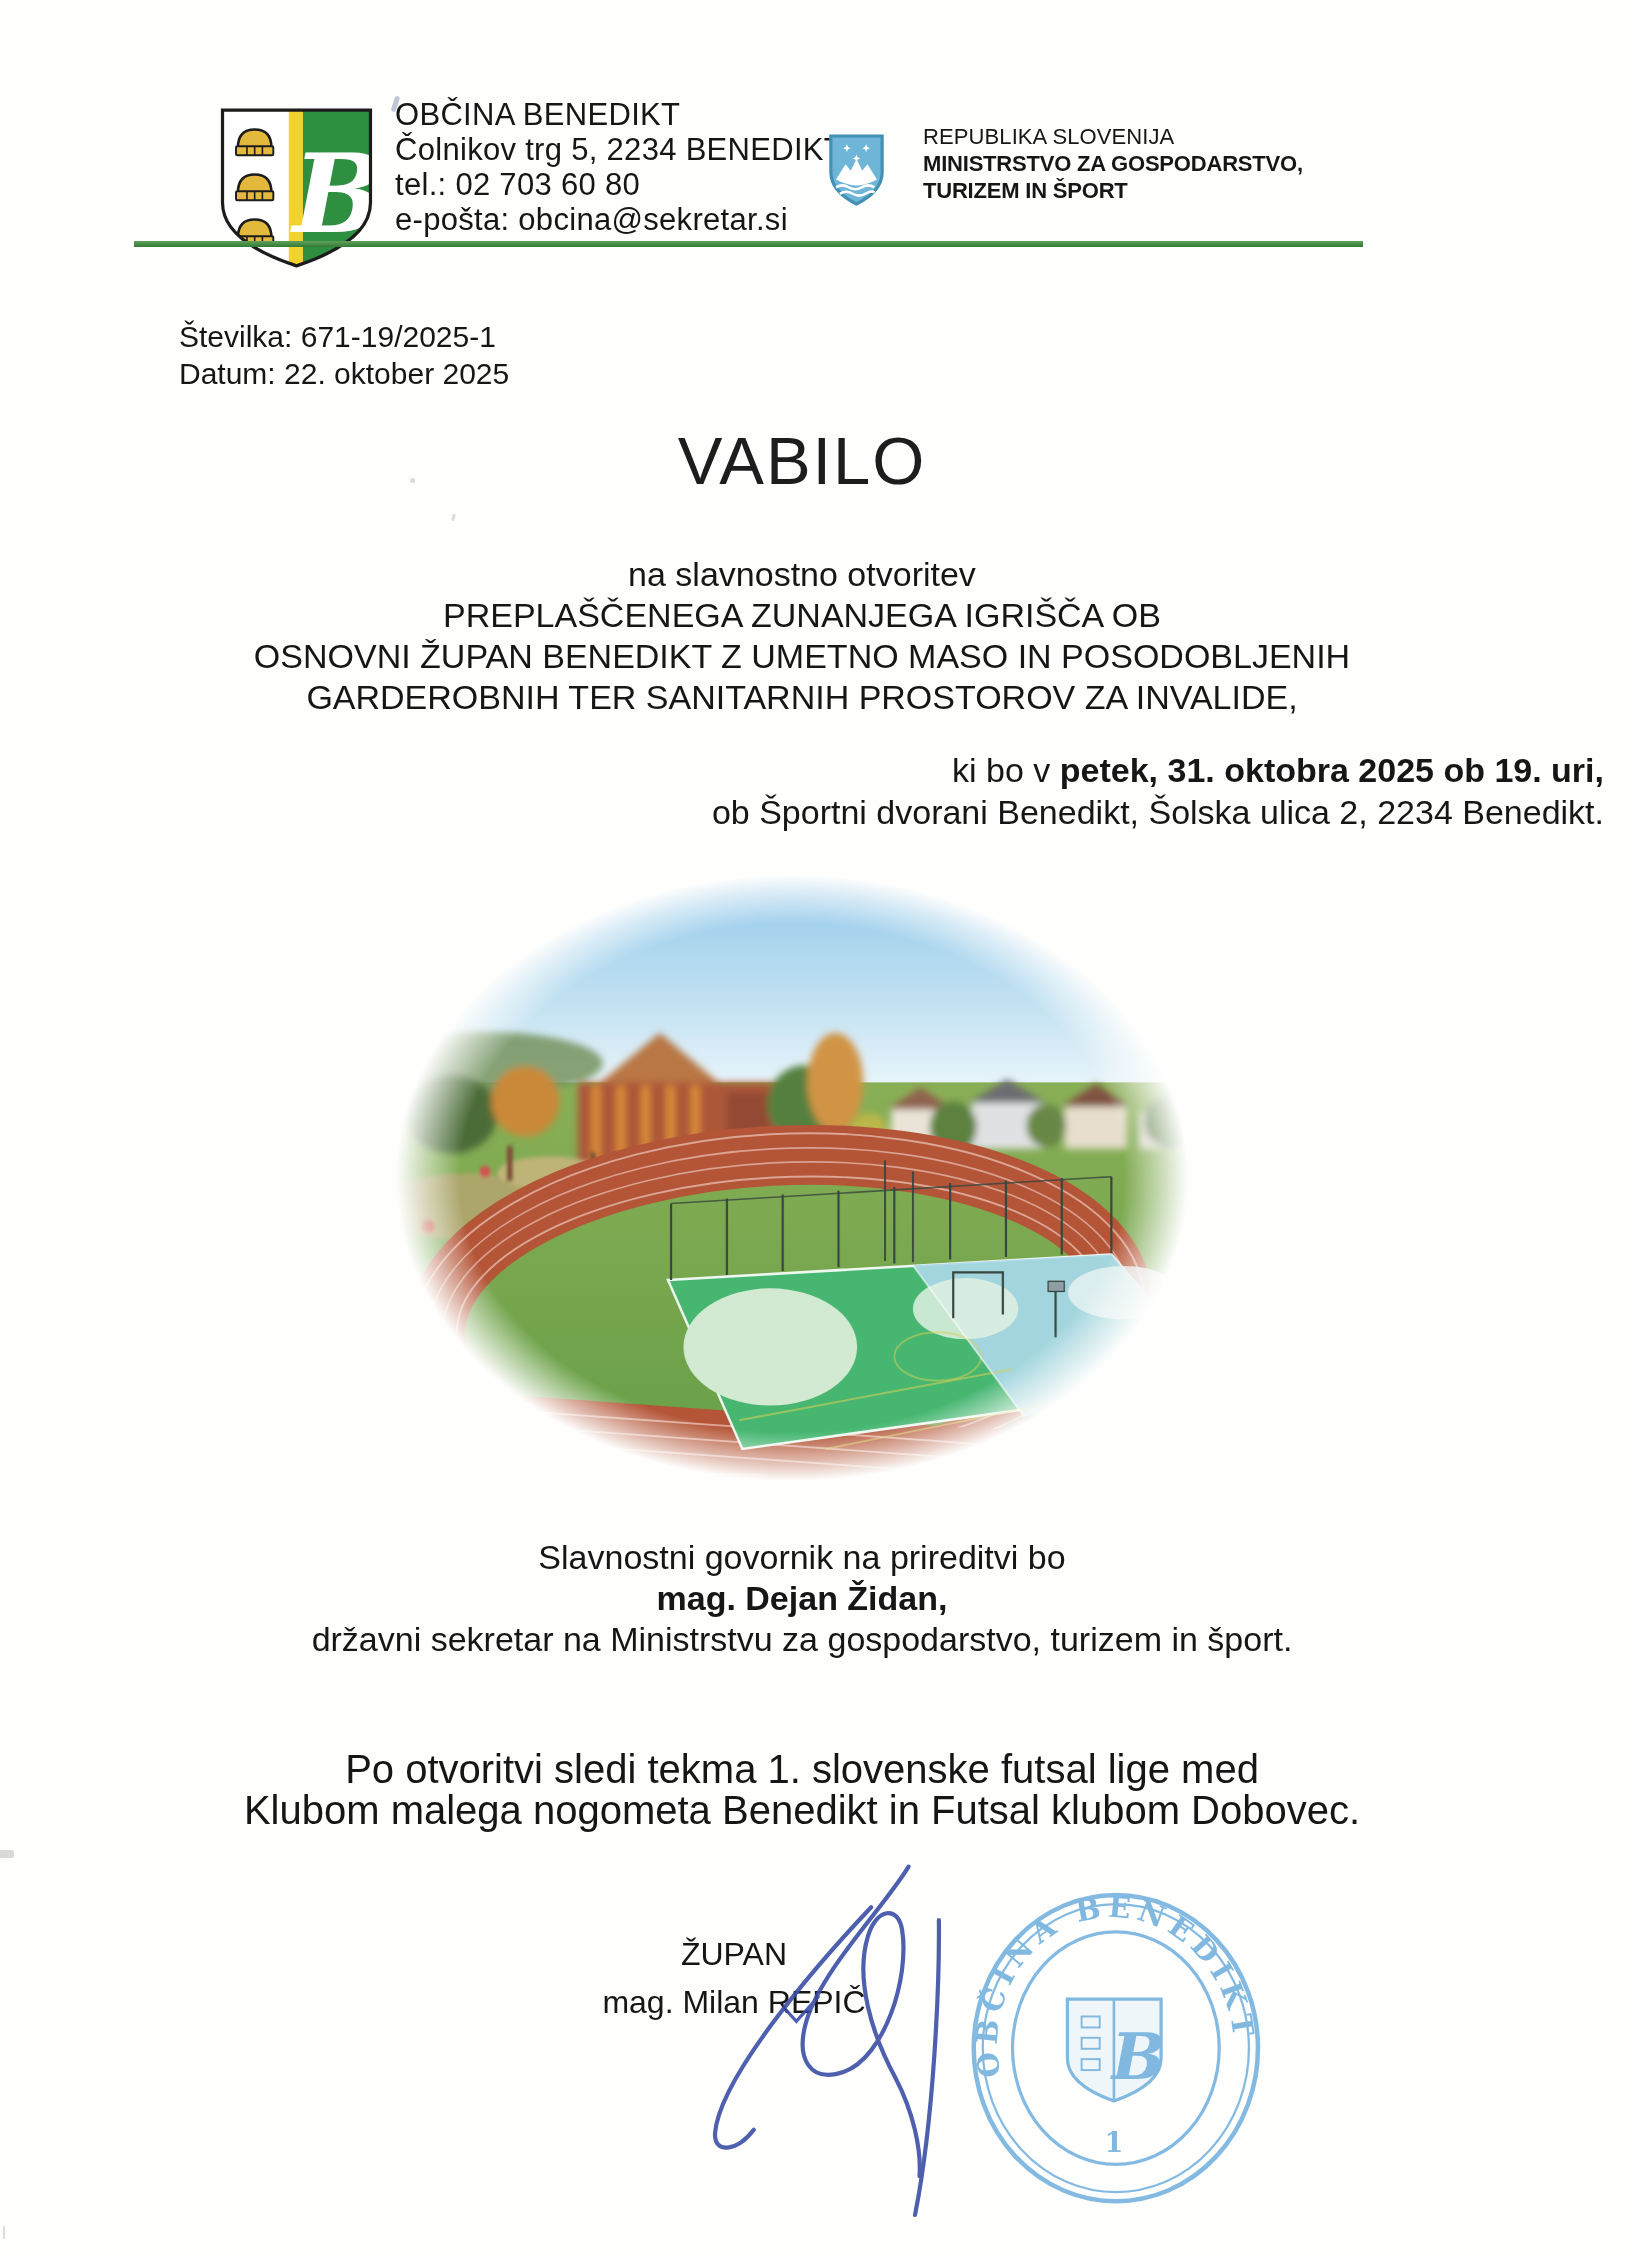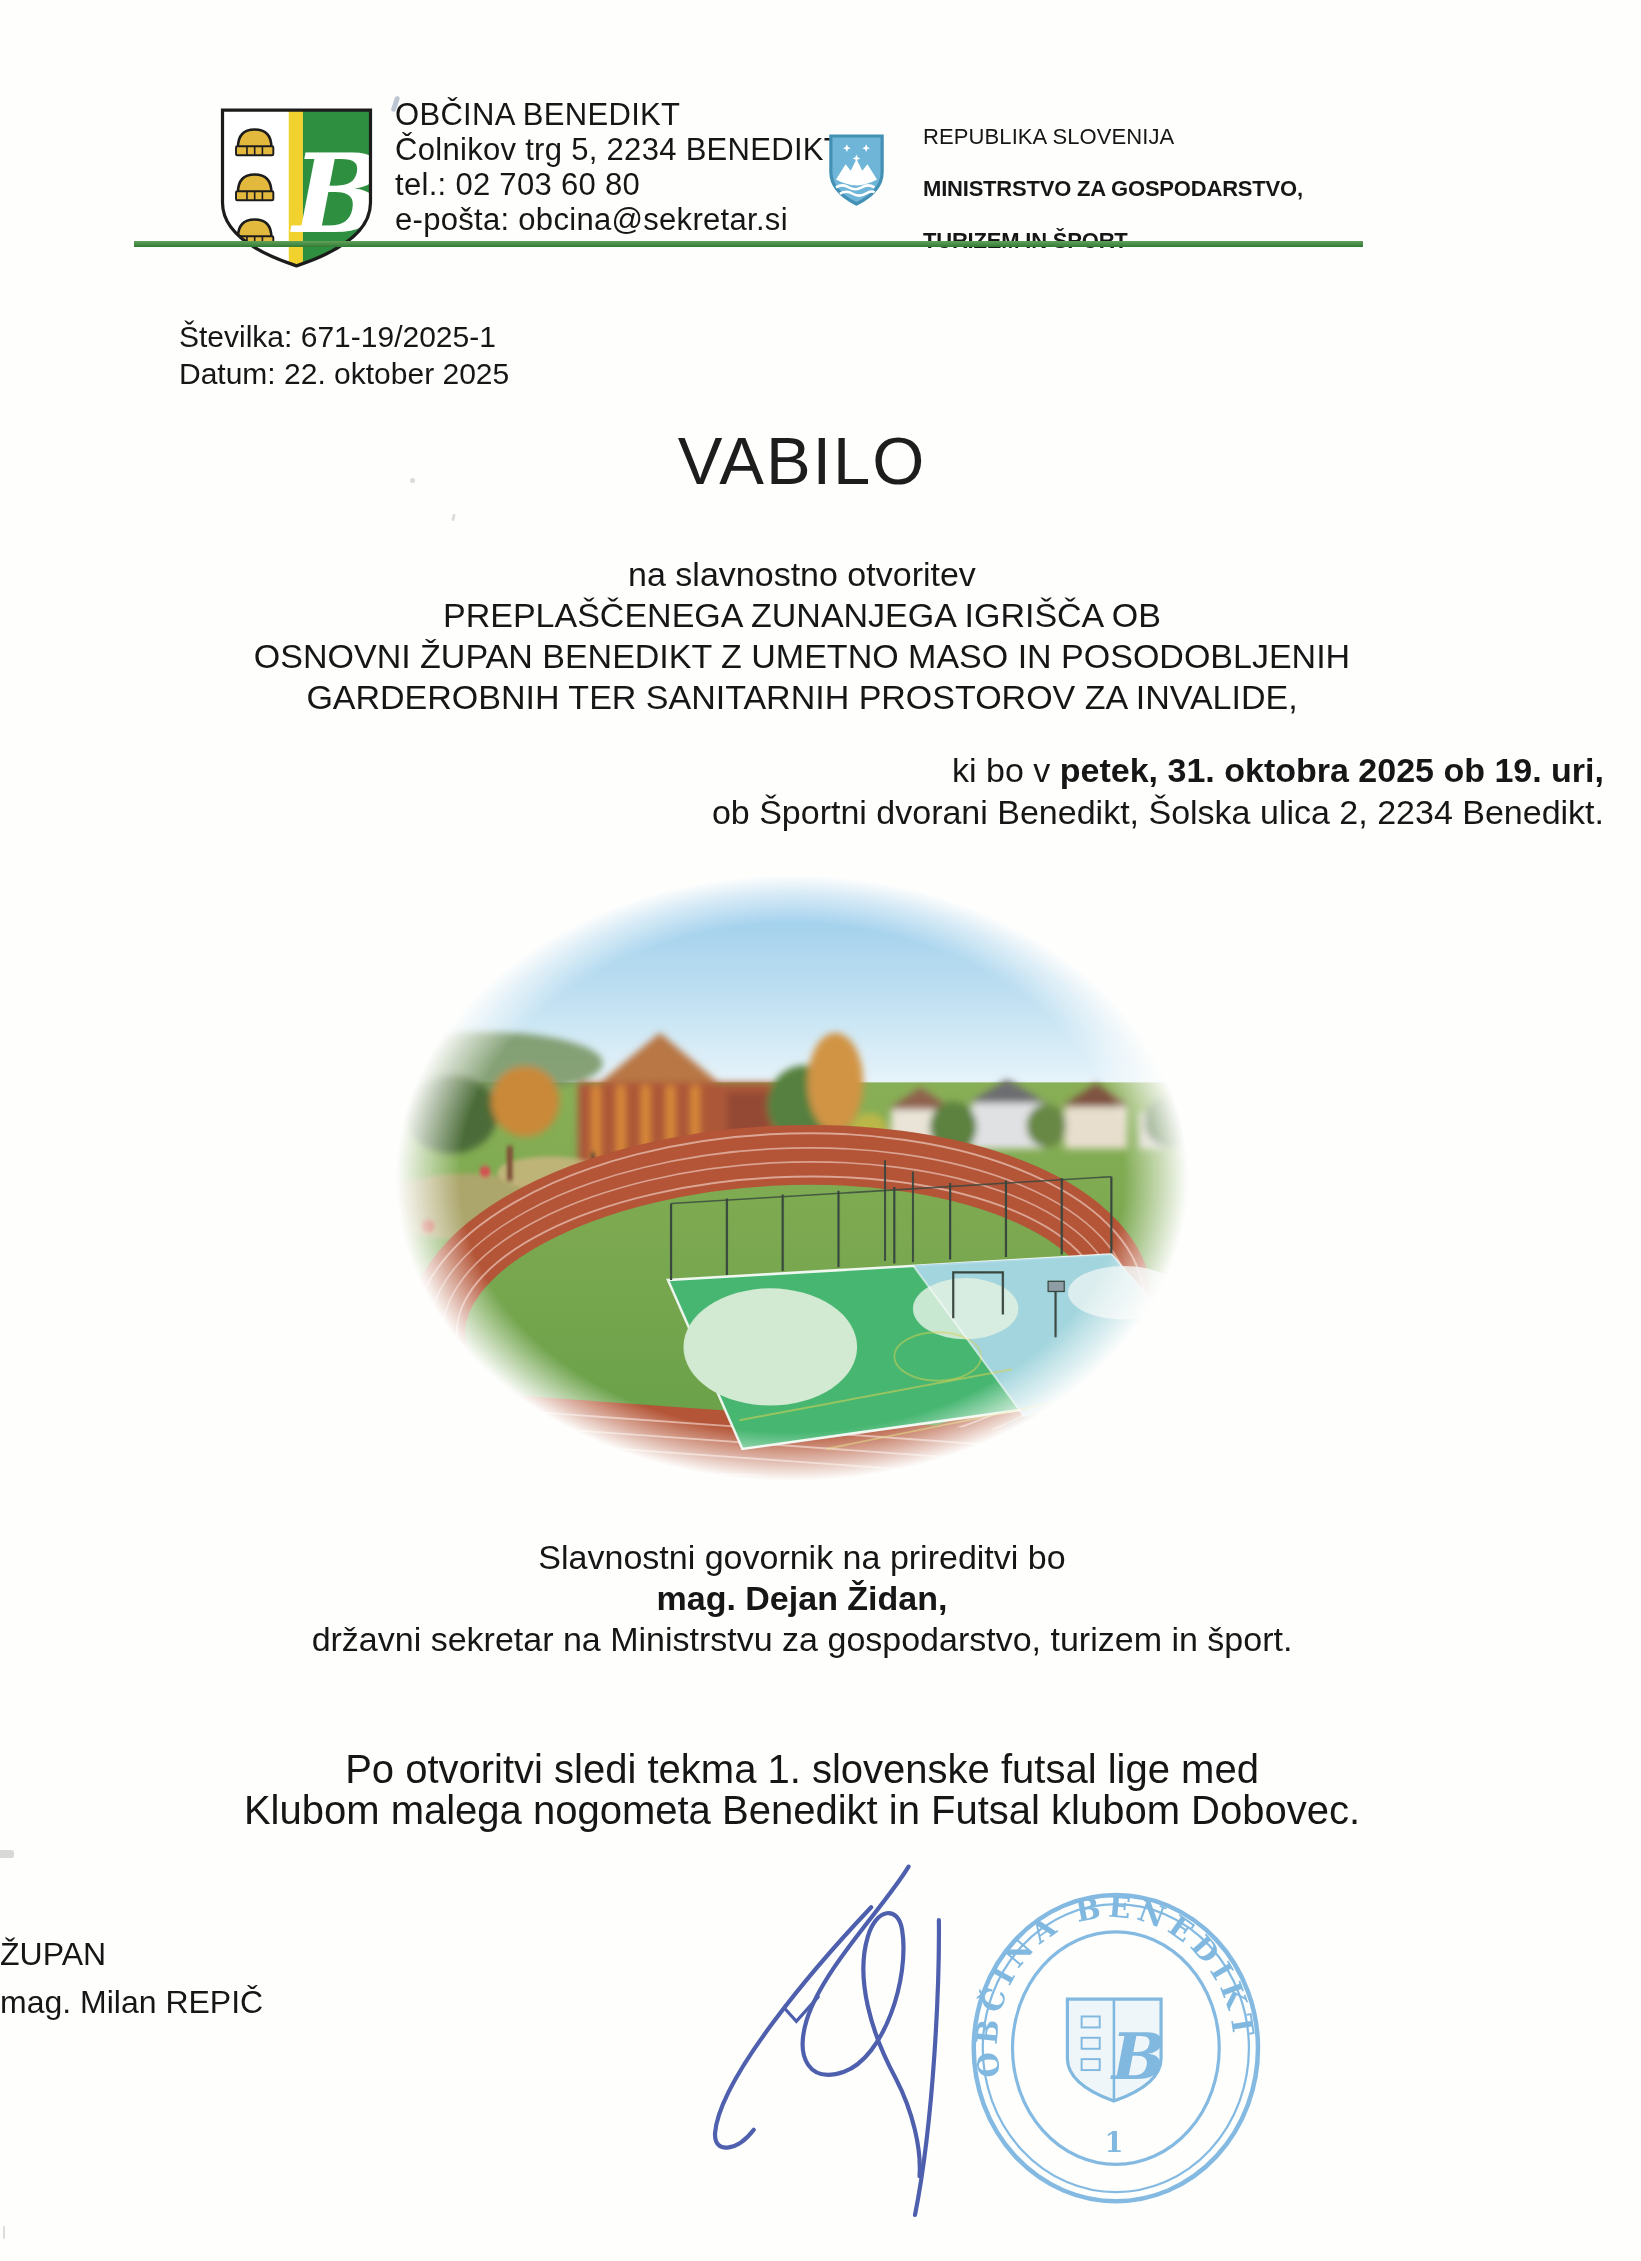--- a/index.html
+++ b/index.html
@@ -6,30 +6,30 @@
   .page {
     position:relative; width:1642px; height:2261px;
     background:#fefefd; overflow:hidden;
     font-family:"Liberation Sans", sans-serif; color:#161616;
   }
   .abs { position:absolute; }
 
   
   .org-block { left:395px; top:97px; font-size:31px; line-height:35px; letter-spacing:0.3px; }
   .ministry-block { left:923px; top:123px; font-size:22px; line-height:27px; letter-spacing:0.1px; }
-  .ministry-bold { font-weight:bold; letter-spacing:-0.2px;margin-top:25px; }
+  .ministry-bold { font-weight:bold; letter-spacing:-0.2px; }
   .green-rule { left:134px; top:241px; width:1229px; height:5.8px;
     background:linear-gradient(#63a05a, #2f7c35); }
 
   
   .meta-block { left:179px; top:318px; font-size:30px; line-height:37px; }
 
   
   .center { left:0; width:1604px; text-align:center; }
-  .center-sign { left:0; width:1468px; }
+  .center-sign { left:0; width:1468px; text-align:center; }
 
   .doc-title { top:422px; font-size:67px; letter-spacing:1.9px; color:#1d1d1d; }
   .invitation-block { top:554px; font-size:34px; line-height:41px; }
   .event-block { top:749px; font-size:34px; line-height:42px;text-align:right; }
   .speaker-block { top:1537px; font-size:34px; line-height:41px; }
   .match-block { top:1749px; font-size:40px; line-height:41px; }
   .sign-block { top:1930px; font-size:32px; line-height:48px; }
   b, .bold { font-weight:bold; }
 
   

